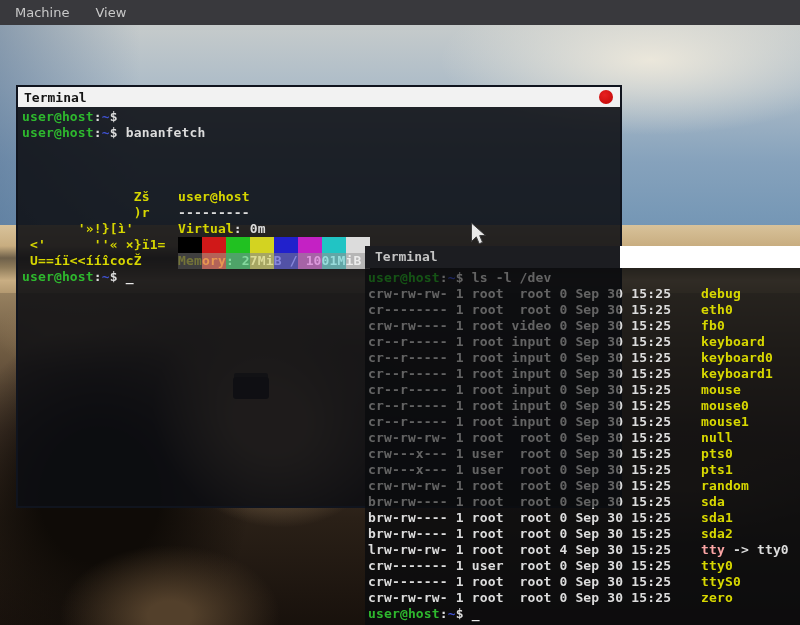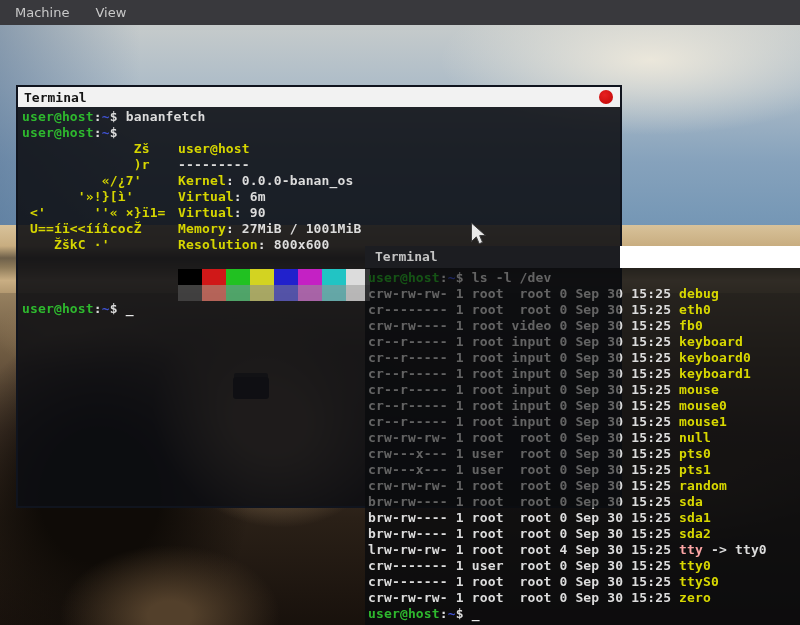--- a/index.html
+++ b/index.html
@@ -45,35 +45,35 @@
   .cursor { color:#e8e8e8; }
 
   
   .term1 { position:absolute; left:16px; top:85px; width:606px; height:423px; z-index:5;
            border:2px solid #10141e; }
   .t1bar { position:relative; height:20px; background:#f2f2f2; display:flex; align-items:center; }
   .t1title { color:#141414; font-size:13px; font-weight:bold; padding-left:6px; }
   .closebtn { position:absolute; right:7px; top:3px; width:14px; height:14px; border-radius:50%;
               background:radial-gradient(circle at 40% 35%, #e82020 0%, #c90d0d 75%); }
   .t1content { position:relative; height:399px; background:rgba(12,14,18,.88); padding:2px 0 0 4px; overflow:hidden; }
-  .art { display:inline-block; width:156px; color:#d6d600; white-space:pre; }
+  .art { display:inline-block; width:156px; color:#d6d600; white-space:pre;margin-top:48px; }
   .palette { display:flex; height:16px; margin-left:156px; }
   .palette .cell { width:24px; height:16px; }
   .palette.bright .cell { opacity:.72; }
 
   
   .term2 { position:absolute; left:365px; top:246px; width:460px; height:379px; z-index:8; }
   .t2bar { position:relative; height:22px; background:#ffffff; }
   .t2barshade { position:absolute; left:0; top:0; width:255px; height:22px; background:#1c1d21; }
   .t2title { position:absolute; left:10px; top:0; height:22px; line-height:22px;
              color:#c4c4c4; font-size:13px; font-weight:bold; }
   .t2content { position:relative; height:357px; background:rgba(10,11,14,.8); overflow:hidden; }
   .t2copy { position:absolute; left:0; top:0; width:100%; padding:2px 0 0 3px; }
   .t2copy .line { color:#dcdcdc; }
-  .t2copy .dev { color:#d8d800; }
+  .t2copy .dev { color:#d8d800;margin-left:22px; }
   .t2copy .dev.link { color:#fca5a5; }
   .t2-bright { clip-path:polygon(255px 0, 100% 0, 100% 100%, 0 100%, 0 240px, 255px 240px); }
   .t2-dim { filter:brightness(.45); clip-path:inset(0 calc(100% - 255px) calc(100% - 240px) 0); }
 
   
   .mouse { position:absolute; left:470px; top:222px; z-index:40; }
 </style>
 </head>
 <body>
 
@@ -159,31 +159,29 @@
 
     </div>
   </div>
 
   <div class="term1">
     <div class="t1bar">
       <span class="t1title">Terminal</span>
       <span class="closebtn"></span>
     </div>
     <div class="t1content">
+      <div class="line"><span class="green">user@host</span><span class="white">:</span><span class="blue">~</span><span class="white">$ </span></div>
       <div class="line"><span class="green">user@host</span><span class="white">:</span><span class="blue">~</span><span class="white">$ </span><span class="white">bananfetch</span></div>
-      <div class="line"><span class="green">user@host</span><span class="white">:</span><span class="blue">~</span><span class="white">$ </span></div>
 
       <div id="fetch-block">
           <div class="line"><span class="art">              Zš</span><span class="yellow">user@host</span></div>
           <div class="line"><span class="art">              )r</span><span class="white">---------</span></div>
-          <div class="line"><span class="art">          «/¿7'</span><span class="yellow">Kernel</span><span class="white">: 0.0.0-banan_os</span></div>
-          <div class="line"><span class="art">       '»!}[ì'</span><span class="yellow">Virtual</span><span class="white">: 6m</span></div>
+          <div class="line"><span class="art">       '»!}[ì'</span><span class="yellow">Virtual</span><span class="white">: 0m</span></div>
           <div class="line"><span class="art"> &lt;'      ''« ×}ï1=</span><span class="yellow">Virtual</span><span class="white">: 90</span></div>
           <div class="line"><span class="art"> U==íï&lt;&lt;ííîcocŽ</span><span class="yellow">Memory</span><span class="white">: 27MiB / 1001MiB</span></div>
-          <div class="line"><span class="art">    ŽškC ·'</span><span class="yellow">Resolution</span><span class="white">: 800x600</span></div>
         </div>
 
       <div class="line"></div>
       <div class="palette normal">
           <span class="cell" style="background: rgb(0, 0, 0);"></span>
           <span class="cell" style="background: rgb(208, 24, 24);"></span>
           <span class="cell" style="background: rgb(33, 193, 33);"></span>
           <span class="cell" style="background: rgb(211, 211, 33);"></span>
           <span class="cell" style="background: rgb(33, 33, 204);"></span>
           <span class="cell" style="background: rgb(196, 33, 196);"></span>

